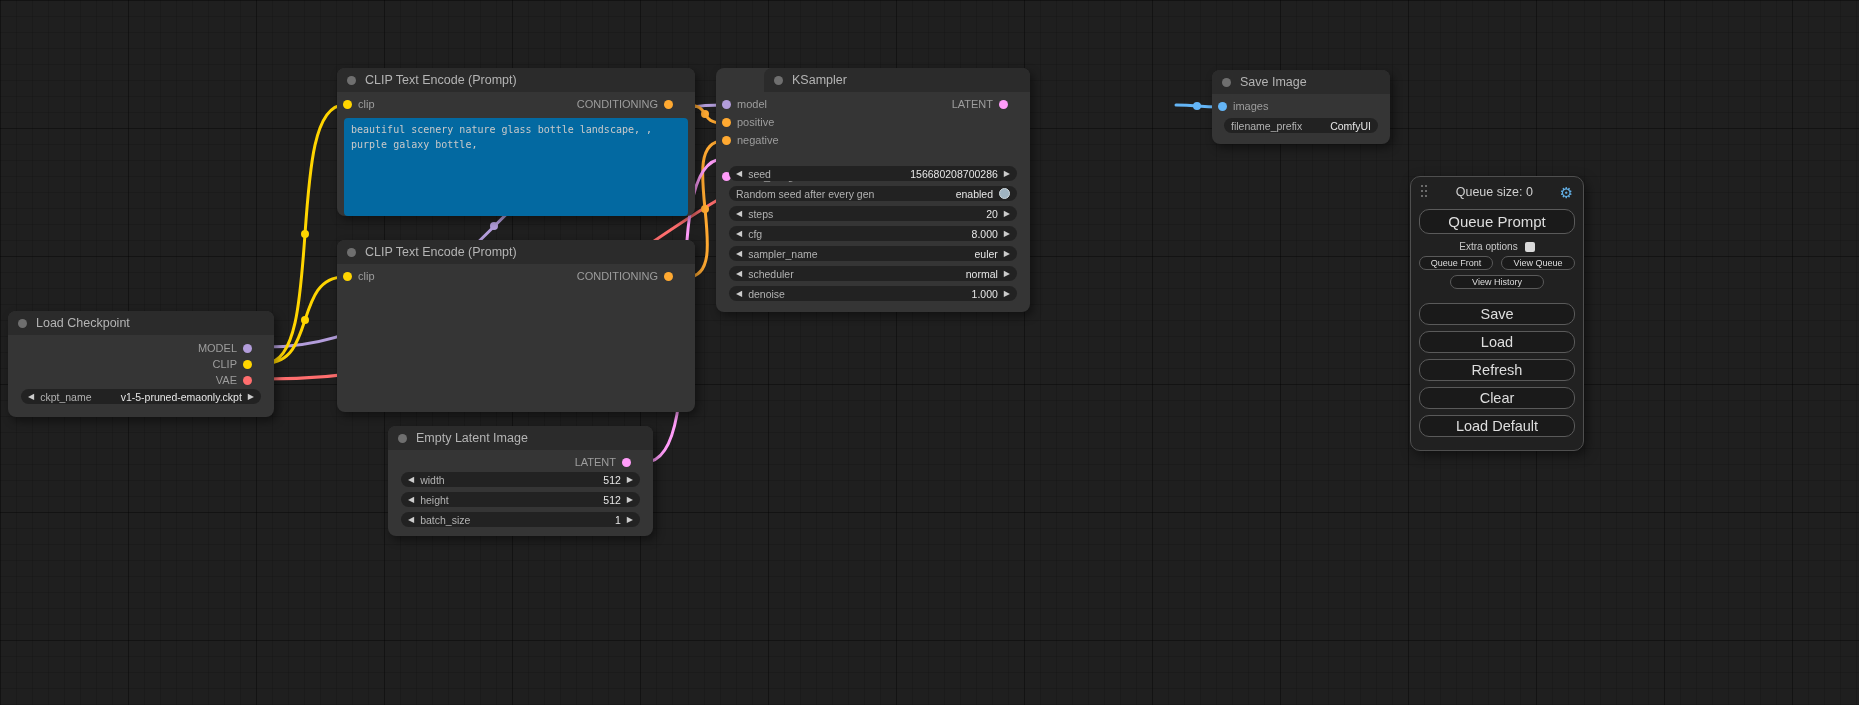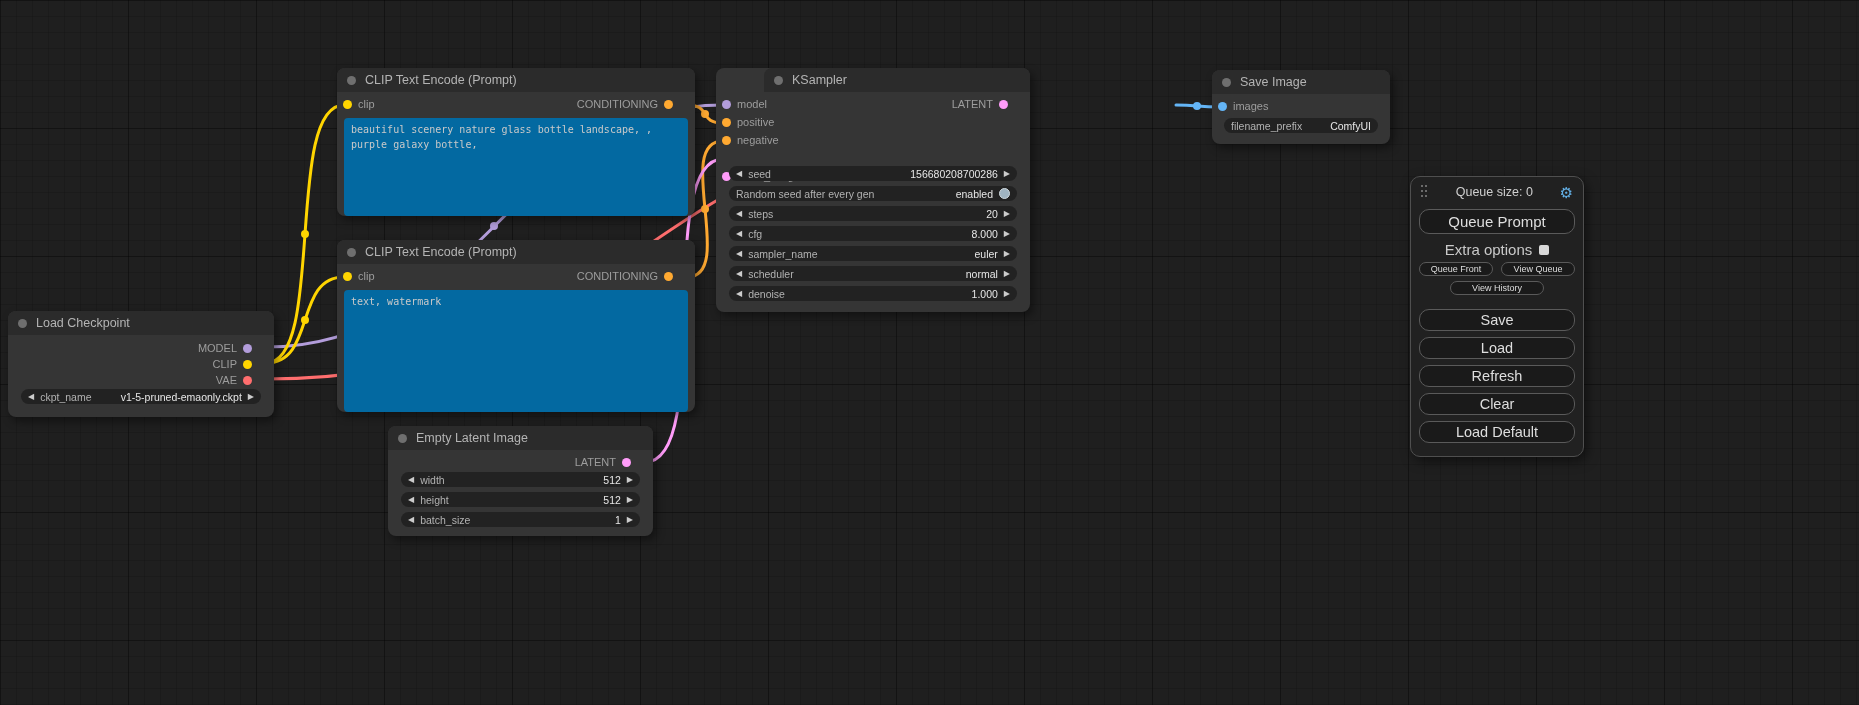--- a/index.html
+++ b/index.html
@@ -46,21 +46,21 @@
     box-shadow:3px 4px 12px rgba(0,0,0,.5);z-index:3;display:flex;flex-direction:column;}
   .menu-header{display:flex;align-items:flex-start;justify-content:space-between;
     padding:3px 2px 6px;color:#cfcfcf;font-size:12.5px;}
   .drag-handle{width:8px;height:13px;position:relative;}
   .drag-handle::before{content:"";position:absolute;width:2px;height:2px;border-radius:50%;
     background:#858585;box-shadow:4px 0 #858585,0 5px #858585,4px 5px #858585,0 10px #858585,4px 10px #858585;}
   .gear{color:#63b0e6;font-size:15px;line-height:1;}
   .btn{background:#1a1a1a;border:1px solid #5a5a5a;border-radius:10px;color:#dedede;
     font-size:14.5px;text-align:center;padding:2px 0;margin:3px 0;font-family:"Liberation Sans",sans-serif;cursor:pointer;}
   .btn-big{font-size:15px;padding:3px 0;}
-  .extra-row{display:flex;align-items:center;justify-content:center;gap:7px;color:#c9c9c9;font-size:15px;margin:4px 0 2px;}
+  .extra-row{display:flex;align-items:center;justify-content:center;gap:7px;color:#c9c9c9;font-size:10px;margin:4px 0 2px;}
   .checkbox{width:10px;height:10px;background:#d9d9d9;border-radius:2px;flex:none;}
   .small-row{display:flex;gap:8px;margin:2px 0;}
   .btn-small{flex:1;font-size:9px;padding:1px 0;border-radius:8px;margin:0;}
   .view-history{width:92px;margin:3px auto 0;}
   .action-gap{height:11px;}
 </style>
 </head>
 <body>
 
 <div class="canvas">
@@ -134,21 +134,20 @@
       <span>CLIP Text Encode (Prompt)</span>
     </div>
     <div class="slot in" style="top:28px;">
       <span class="dot c-clip"></span>
       <span>clip</span>
     </div>
     <div class="slot out" style="top:28px;">
       <span>CONDITIONING</span>
       <span class="dot c-cond"></span>
     </div>
-    <div class="prompt-text" style="top:50px;height:112px;">text, watermark</div>
   </div>
 
   <div class="node" style="left:716px;top:68px;width:266px;height:244px;padding-left:48px;">
     <div class="node-title">
       <span class="collapse-dot"></span>
       <span>KSampler</span>
     </div>
     <div class="slot in" style="top:28px;">
       <span class="dot c-model"></span>
       <span>model</span>

